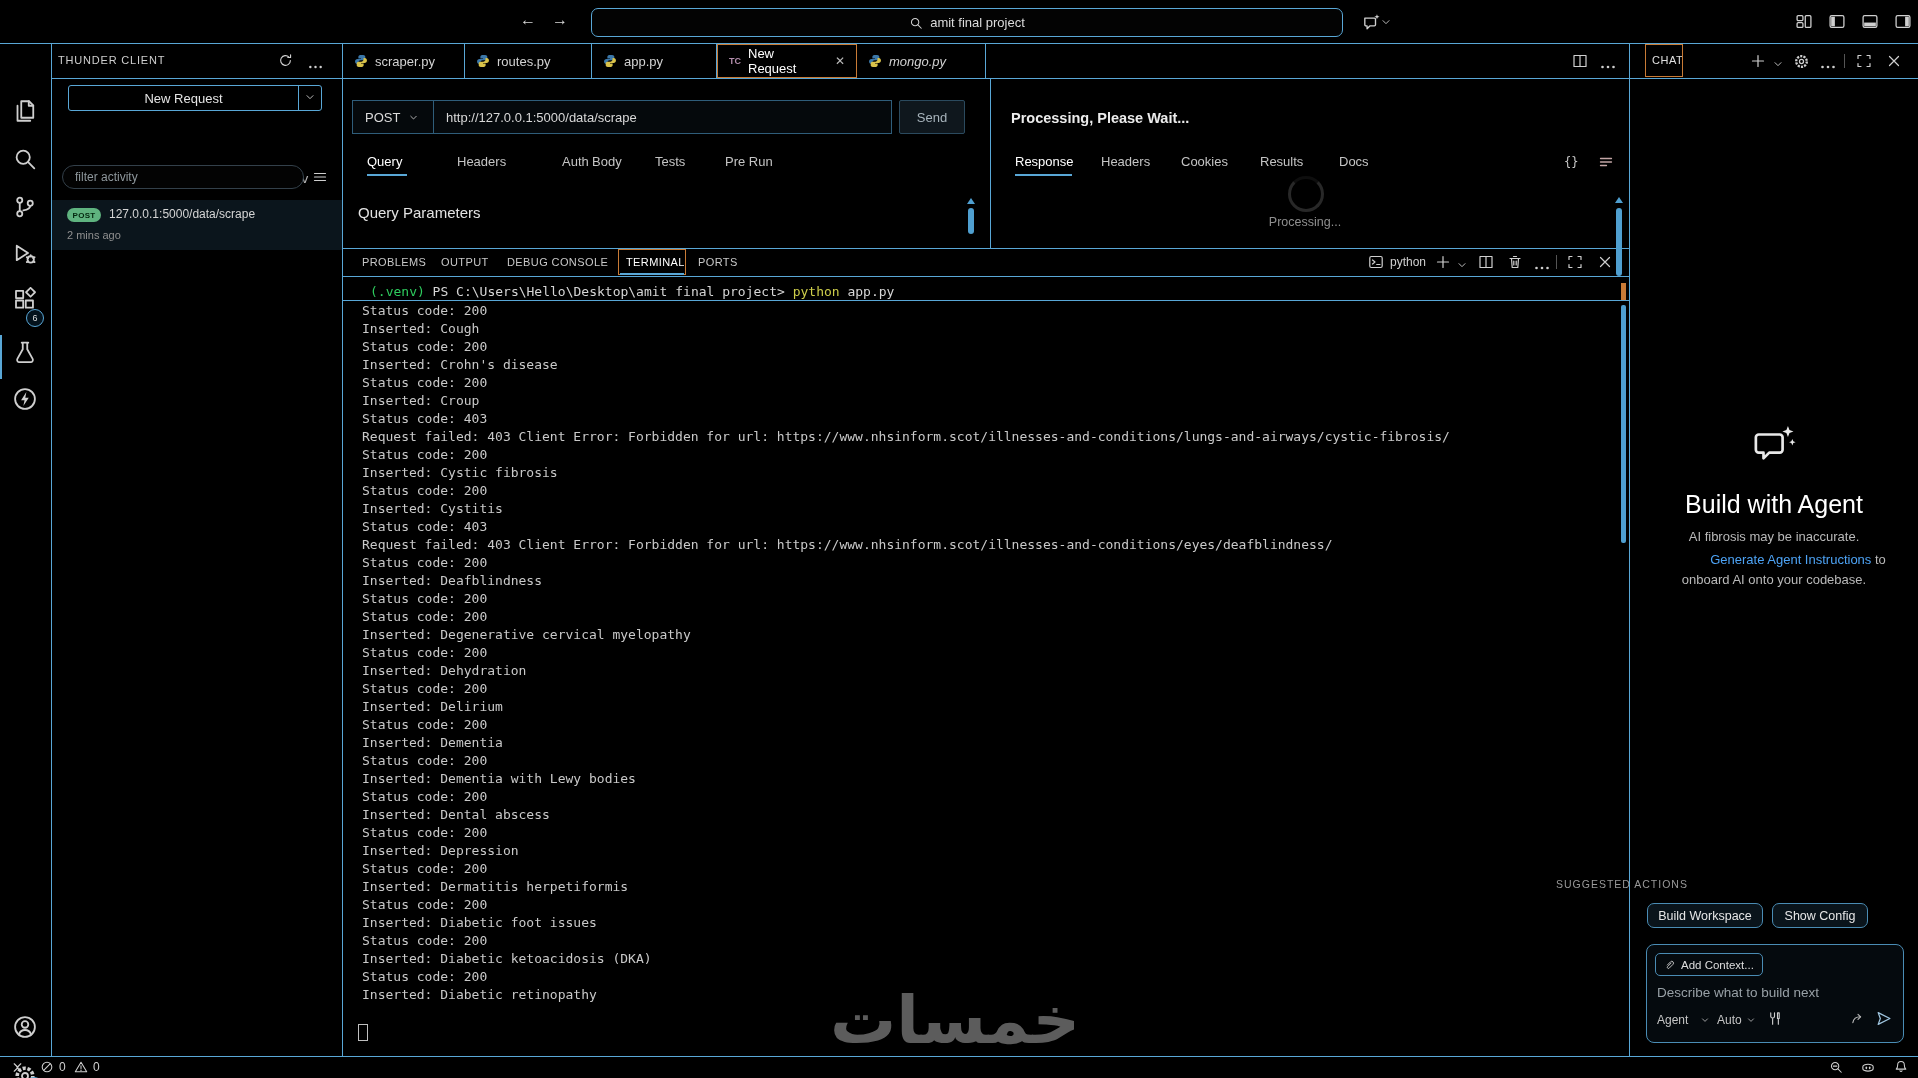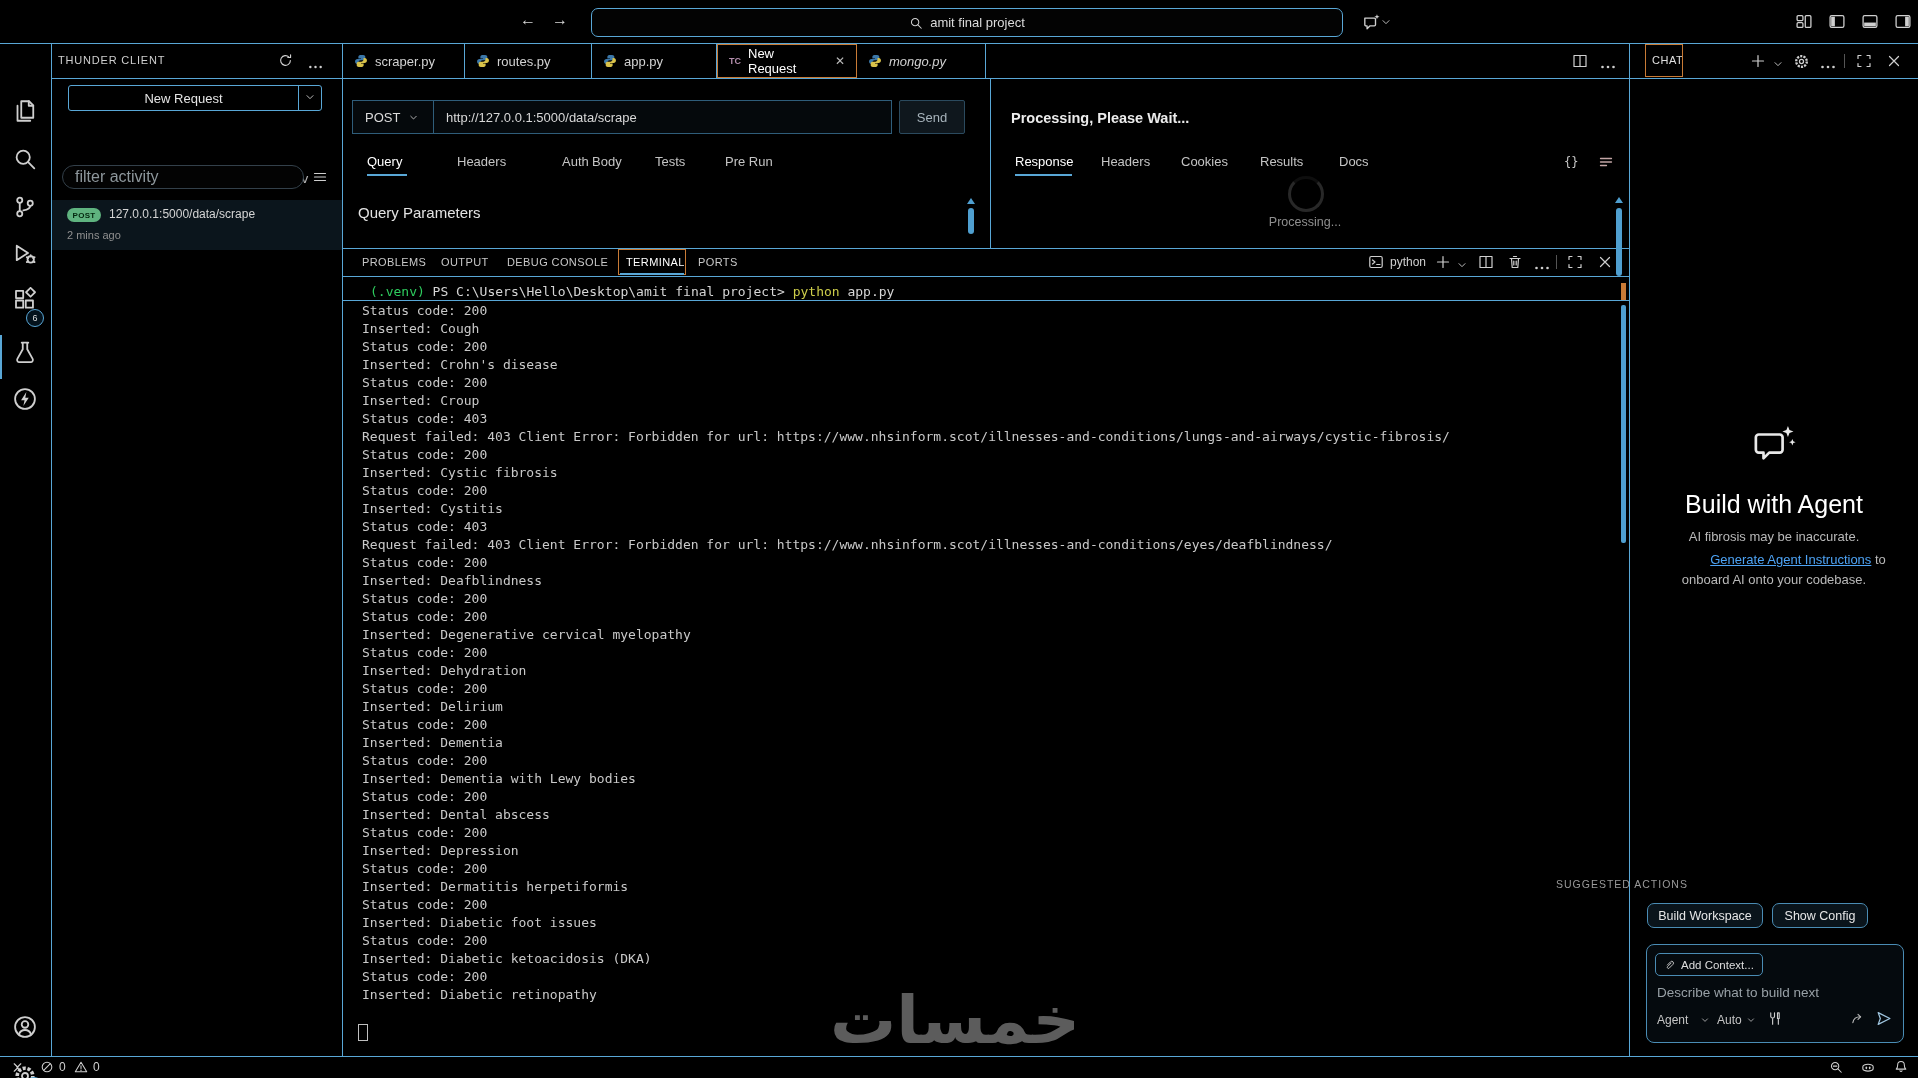--- a/index.html
+++ b/index.html
@@ -203,21 +203,21 @@
             <path d="M4 6.2l4 4 4-4"></path>
           </svg>
       </span>
     </div>
 
     <span class="sbtab active" style="left:31px;">Activity</span>
     <span class="sbtab" style="left:121px;">Collections</span>
     <span class="sbtab" style="left:233px;">Env</span>
 
     <div class="abs" style="left:10px;top:121px;width:242px;height:24px;box-sizing:border-box;border:1px solid #33404a;border-radius:12px;
-                display:flex;align-items:center;padding:0 12px;font-size:16px;color:#8e979c;background:#030303;">
+                display:flex;align-items:center;padding:0 12px;font-size:12px;color:#8e979c;background:#030303;">
       <span>filter activity</span>
     </div>
     <span class="abs" style="left:260px;top:125px;">
       <svg class="ic" width="16" height="16" viewBox="0 0 16 16">
           <path d="M2.5 4.5h11M2.5 8h11M2.5 11.5h11"></path>
         </svg>
     </span>
 
     <div class="abs" style="left:0;top:156px;width:290px;height:50px;background:#0b151c;">
       <span class="abs" style="left:15px;top:8px;width:34px;height:14px;border-radius:7px;background:#5fb37f;color:#03270e;
@@ -468,21 +468,21 @@
       <path d="M4 5.5h11a1.5 1.5 0 0 1 1.5 1.5v6.5a1.5 1.5 0 0 1-1.5 1.5H9.5L6.5 18v-3H4a1.5 1.5 0 0 1-1.5-1.5V7A1.5 1.5 0 0 1 4 5.5z"></path>
       <path fill="#e8e8e8" stroke="none" d="M19.3 1l.8 2.1 2.1.8-2.1.8-.8 2.1-.8-2.1-2.1-.8 2.1-.8z"></path>
       <path fill="#e8e8e8" stroke="none" d="M21.6 7.8l.5 1.2 1.2.5-1.2.5-.5 1.2-.5-1.2-1.2-.5 1.2-.5z"></path>
     </svg>
   </div>
   <div class="abs ctr" style="top:490px;font-size:25px;color:#fff;">Build with Agent</div>
   <div class="abs ctr" style="top:529px;font-size:13px;">
     <span class="dim">AI fibrosis may be inaccurate.</span>
   </div>
   <div class="abs ctr" style="top:552px;font-size:13px;">
-    <span style="color:#4da3f5;text-decoration:underline;margin-left:48px;">Generate Agent Instructions</span><span class="dim"> to</span>
+    <span style="color:#4da3f5;margin-left:48px;">Generate Agent Instructions</span><span class="dim"> to</span>
   </div>
   <div class="abs ctr dim" style="top:572px;font-size:13px;">onboard AI onto your codebase.</div>
 
   <div class="abs" style="left:1556px;top:878px;font-size:10.5px;letter-spacing:1px;color:#999;">SUGGESTED ACTIONS</div>
   <div class="chatbtn" style="left:1647px;top:903px;width:116px;">
     <span>Build Workspace</span>
   </div>
   <div class="chatbtn" style="left:1772px;top:903px;width:96px;">
     <span>Show Config</span>
   </div>

